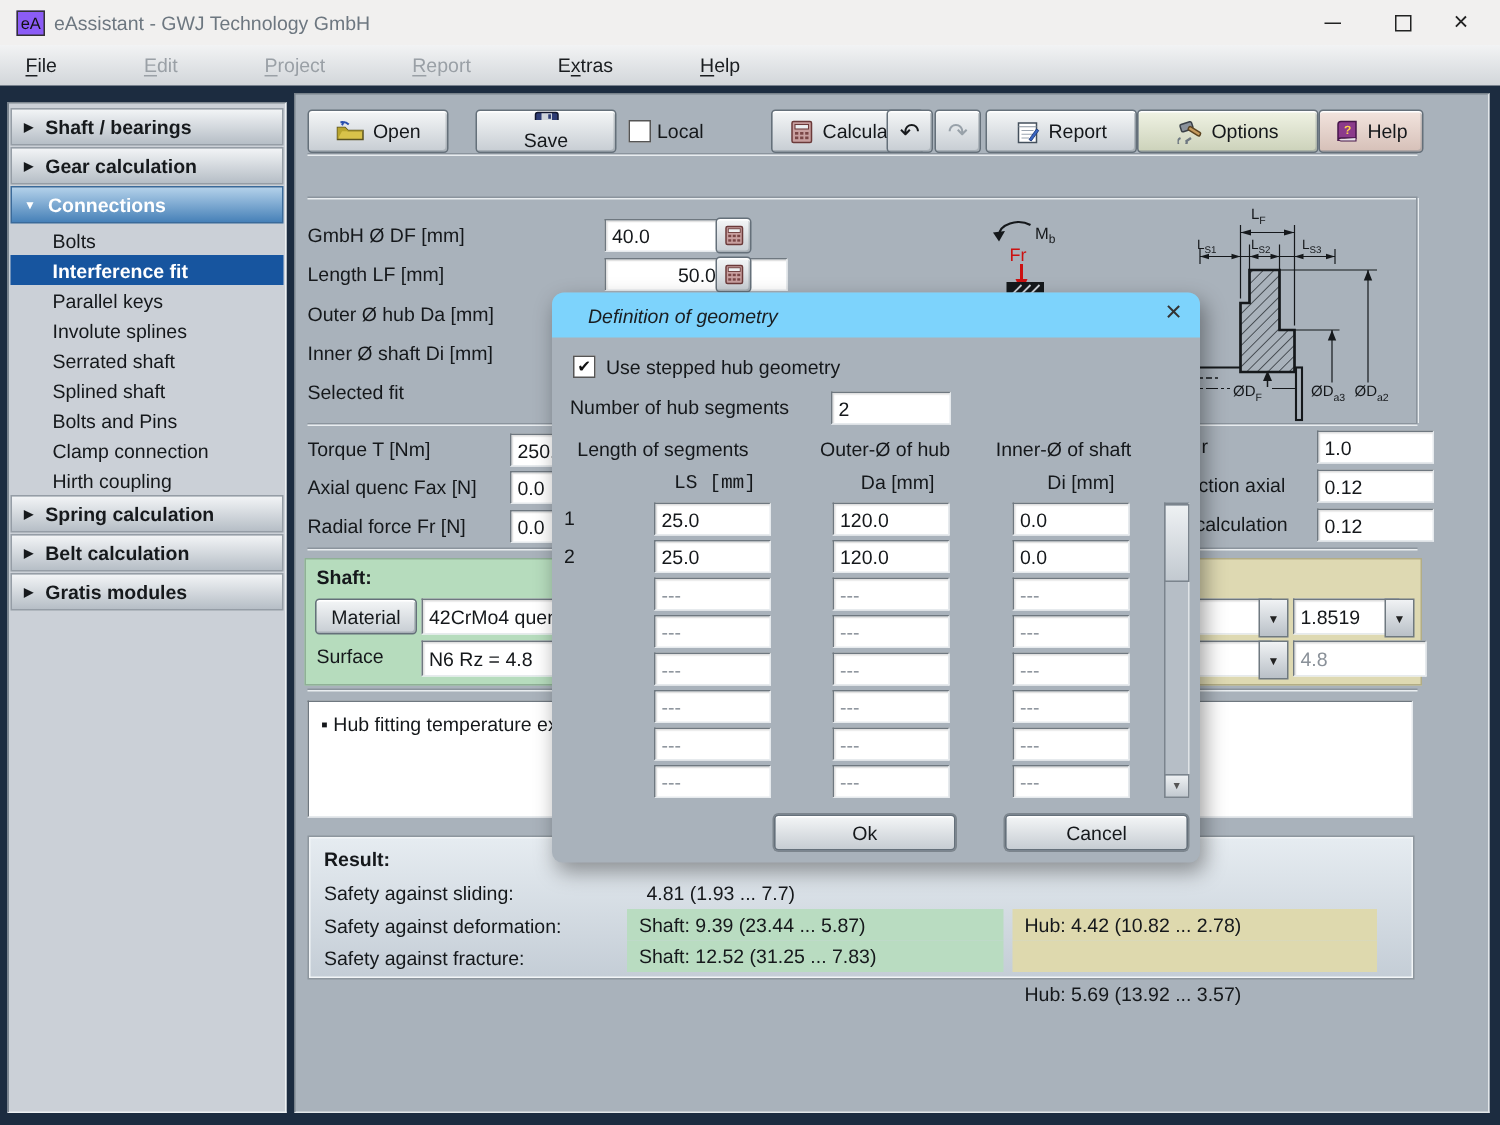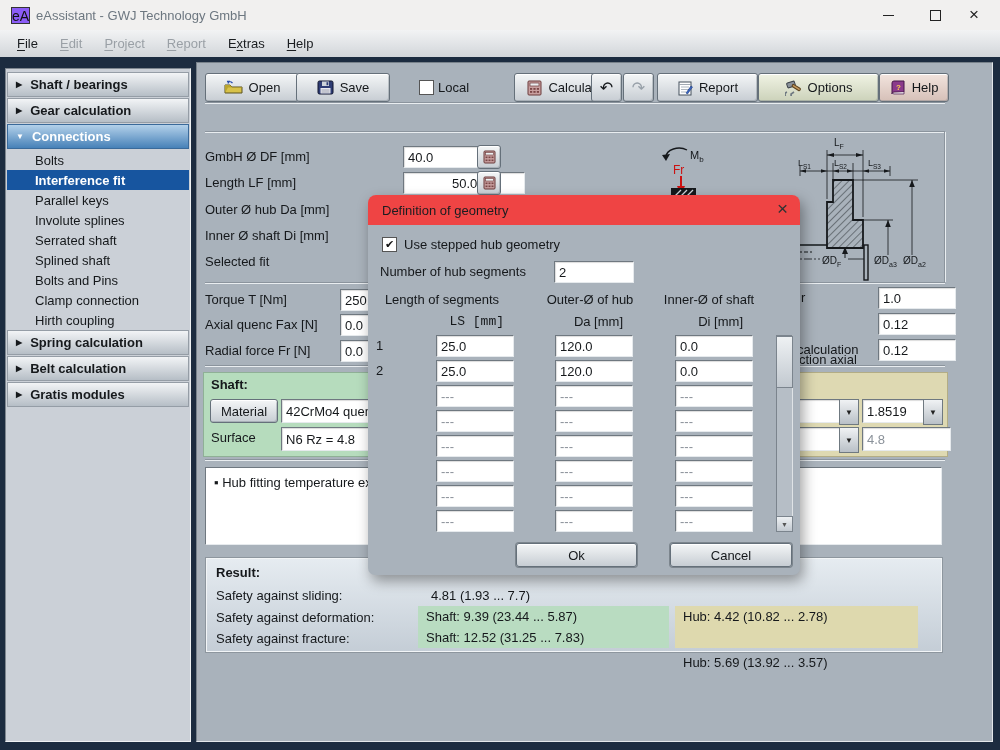--- a/index.html
+++ b/index.html
@@ -16,25 +16,25 @@
   .btn{position:absolute;display:flex;align-items:center;justify-content:center;gap:6px;
        background:linear-gradient(#f4f6f7,#c7cdd3);border:1px solid #65707a;border-radius:3px;
        box-shadow:inset 0 1px 0 #fff, inset -1px -1px 0 rgba(110,120,130,.35);
        font-size:13px;color:#15181b;cursor:default;}
   .groove{position:absolute;height:0;border-top:1px solid #8b949d;border-bottom:1px solid #e9edf0;}
   .vgroove{position:absolute;width:0;border-left:1px solid #8b949d;border-right:1px solid #e9edf0;}
   
   .titlebar{position:absolute;left:0;top:0;width:1000px;height:30px;background:#f1f0ef;}
   .titletext{position:absolute;left:36px;top:8px;font-size:13px;color:#6d7780;}
   .appicon{position:absolute;left:11px;top:7px;width:17px;height:15px;background:#8b5cf6;
-           border:1px solid #333;font-size:14px;color:#111;display:flex;align-items:center;justify-content:center;}
+           border:1px solid #333;font-size:11px;color:#111;display:flex;align-items:center;justify-content:center;}
   .winbtn{position:absolute;top:0;height:30px;width:44px;display:flex;align-items:center;justify-content:center;color:#222;}
   
   .menubar{position:absolute;left:0;top:30px;width:1000px;height:27px;
-           background:linear-gradient(#f2f3f4,#d2d6da);display:flex;align-items:center;padding-left:6px;box-sizing:border-box;}
+           background:linear-gradient(#f2f3f4,#d2d6da);display:flex;align-items:center;padding-left:6px;box-sizing:border-box;gap:36px;}
   .menu-item{font-size:13px;padding:0 11px;color:#1a1d20;}
   .menu-item.disabled{color:#9aa0a6;}
   .menu-item u{text-underline-offset:2px;}
   
   .sidebar{position:absolute;left:5px;top:68px;width:186px;height:674px;background:#cbd0d7;
            border:1px solid;border-color:#7e8790 #eef1f3 #eef1f3 #7e8790;box-sizing:border-box;padding-top:3px;}
   .sb-header{height:25px;margin:0 1px 1px 1px;background:linear-gradient(#f2f4f6,#b6bec6);
              border:1px solid #959da6;box-sizing:border-box;display:flex;align-items:center;
              font-size:13px;font-weight:bold;color:#16191c;padding-left:8px;gap:8px;}
   .sb-header.sb-open{background:linear-gradient(#b3d1ea,#4781b8);border-color:#3a6a9a;color:#fff;}
@@ -56,23 +56,23 @@
   .msgbox{position:absolute;left:205px;top:467px;width:737px;height:78px;background:#fff;
           border:1px solid;border-color:#6f7880 #e6eaed #e6eaed #6f7880;box-sizing:border-box;}
   .result{position:absolute;left:205px;top:557px;width:738px;height:96px;
           background:linear-gradient(#e6ecf1,#c4cdd6);
           border:1px solid #8d969e;box-shadow:inset 0 0 0 1px #f2f5f7;box-sizing:border-box;}
   .rescell-g{position:absolute;background:#b9dcc1;}
   .rescell-t{position:absolute;background:#ded9ae;}
   
   .dialog{position:absolute;left:368px;top:195px;width:432px;height:380px;background:#a9b2bb;
           border-radius:8px 8px 7px 7px;box-shadow:3px 6px 14px rgba(0,0,0,.38);z-index:50;}
-  .dlg-title{position:absolute;left:0;top:0;width:100%;height:30px;background:#ef4444;
+  .dlg-title{position:absolute;left:0;top:0;width:100%;height:30px;background:#7dd3fc;
              border-radius:8px 8px 0 0;display:flex;align-items:center;font-size:13px;color:#1a1d20;
-             padding-left:14px;box-sizing:border-box;}
+             padding-left:24px;box-sizing:border-box;font-style:italic;}
   .dlg-close{position:absolute;right:12px;top:3px;font-size:19px;font-weight:300;color:#333;}
   .scroll-track{position:absolute;background:#b6bec6;border:1px solid;border-color:#7b848d #dfe3e6 #dfe3e6 #7b848d;}
   .scroll-thumb{position:absolute;background:linear-gradient(#eef1f3,#c2c9d0);border:1px solid #7b848d;}
   .scroll-btn{position:absolute;background:linear-gradient(#eef1f3,#c2c9d0);border:1px solid #7b848d;
               display:flex;align-items:center;justify-content:center;font-size:7px;color:#555;}
   .colhead{position:absolute;font-size:13px;color:#15181b;white-space:nowrap;}
   svg text{font-family:"Liberation Sans",sans-serif;}
 </style>
 </head>
 <body>
@@ -157,21 +157,21 @@
 <div class="content"></div>
 
 <div class="btn" style="left:205px;top:73px;width:92px;height:27px;">
   <svg width="19" height="15">
     <path d="M8.5,3 A5,3 0 0 0 3,1.5 l2,0 -1,2" fill="none" stroke="#2a4fae" stroke-width="1.3"></path>
     <polygon points="1,5 6,5 8,7 18,7 18,13 1,13" fill="#d8c24a" stroke="#5a5220" stroke-width="1"></polygon>
     <polygon points="1,5 1,13 4,7.5 18,7.5 18,7 8,7 6,5" fill="#b9a52e" stroke="none"></polygon>
   </svg>
   <span>Open</span>
 </div>
-<div class="btn" style="left:296px;top:73px;width:92px;height:27px;">
+<div class="btn" style="left:317px;top:73px;width:92px;height:27px;flex-direction:column;">
   <svg width="17" height="15">
     <rect x="1" y="1" width="15" height="13" rx="1.5" fill="#2e3c74" stroke="#10152c"></rect>
     <rect x="5" y="1.5" width="7" height="4.5" fill="#cfd4da"></rect>
     <rect x="9.5" y="2.2" width="1.8" height="3" fill="#2e3c74"></rect>
     <rect x="3.5" y="8" width="10" height="5.5" fill="#e8e8ee"></rect>
     <line x1="4.5" y1="10" x2="12.5" y2="10" stroke="#8a8fa0" stroke-width="0.8"></line>
     <line x1="4.5" y1="12" x2="12.5" y2="12" stroke="#8a8fa0" stroke-width="0.8"></line>
   </svg>
   <span>Save</span>
 </div>
@@ -271,21 +271,21 @@
 
 <div class="lbl" style="left:205px;top:292px;">Torque T [Nm]</div>
 <div class="input" style="left:340px;top:289px;width:70px;height:20px;">250.0</div>
 <div class="lbl" style="left:205px;top:317px;">Axial quenc Fax [N]</div>
 <div class="input" style="left:340px;top:314px;width:70px;height:20px;">0.0</div>
 <div class="lbl" style="left:205px;top:343px;">Radial force Fr [N]</div>
 <div class="input" style="left:340px;top:340px;width:70px;height:20px;">0.0</div>
 
 <div class="lbl" style="left:801px;top:290px;">r</div>
 <div class="input" style="left:878px;top:287px;width:68px;height:20px;">1.0</div>
-<div class="lbl" style="left:799px;top:316px;margin-top:36px;">ction axial</div>
+<div class="lbl" style="left:799px;top:316px;">ction axial</div>
 <div class="input" style="left:878px;top:313px;width:68px;height:20px;">0.12</div>
 <div class="lbl" style="left:797px;top:342px;">calculation</div>
 <div class="input" style="left:878px;top:339px;width:68px;height:20px;">0.12</div>
 
 <svg class="abs" style="left:640px;top:138px;" width="85" height="64">
   <path d="M26,19 A13,9 0 0 1 47,12" fill="none" stroke="#15181b" stroke-width="1.4"></path>
   <polygon points="22,17 30,16 26,23" fill="#15181b"></polygon>
   <text x="50" y="21" font-size="11" fill="#15181b"><tspan>M</tspan><tspan dy="3" font-size="8">b</tspan></text>
   <text x="33" y="36" font-size="12" fill="#cc1111">Fr</text>
   <line x1="41" y1="38" x2="41" y2="50" stroke="#cc1111" stroke-width="2"></line>

